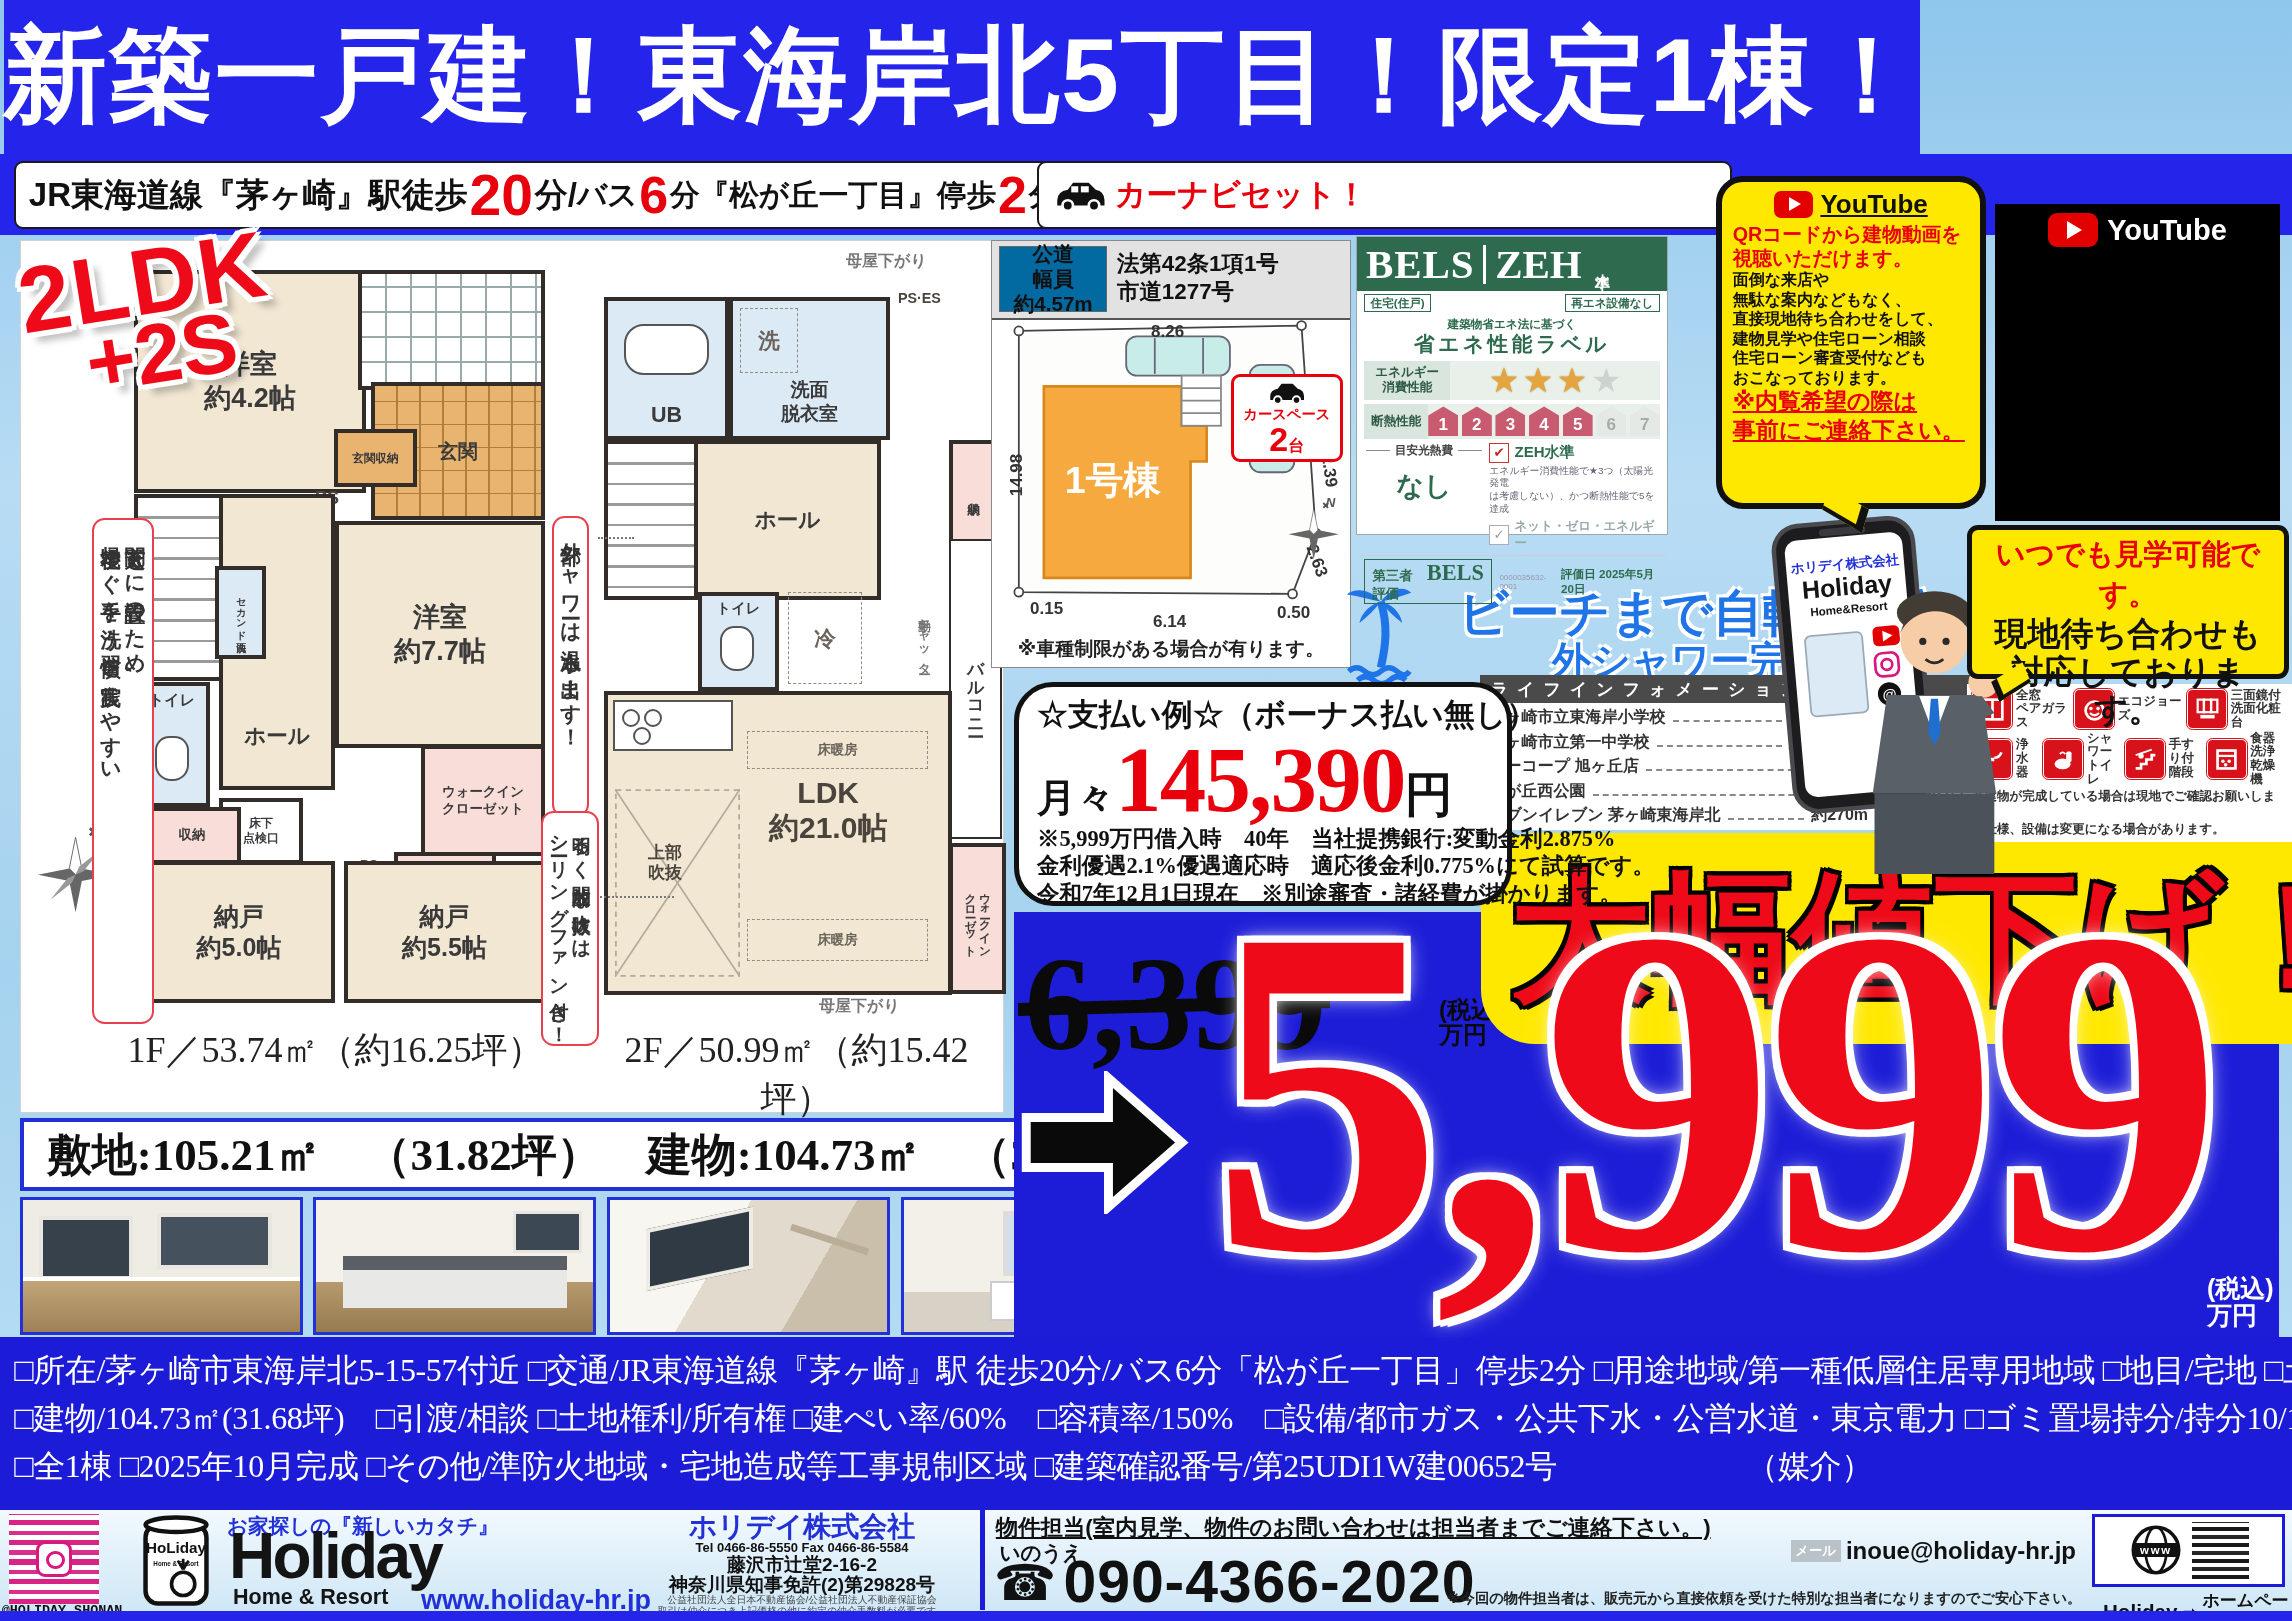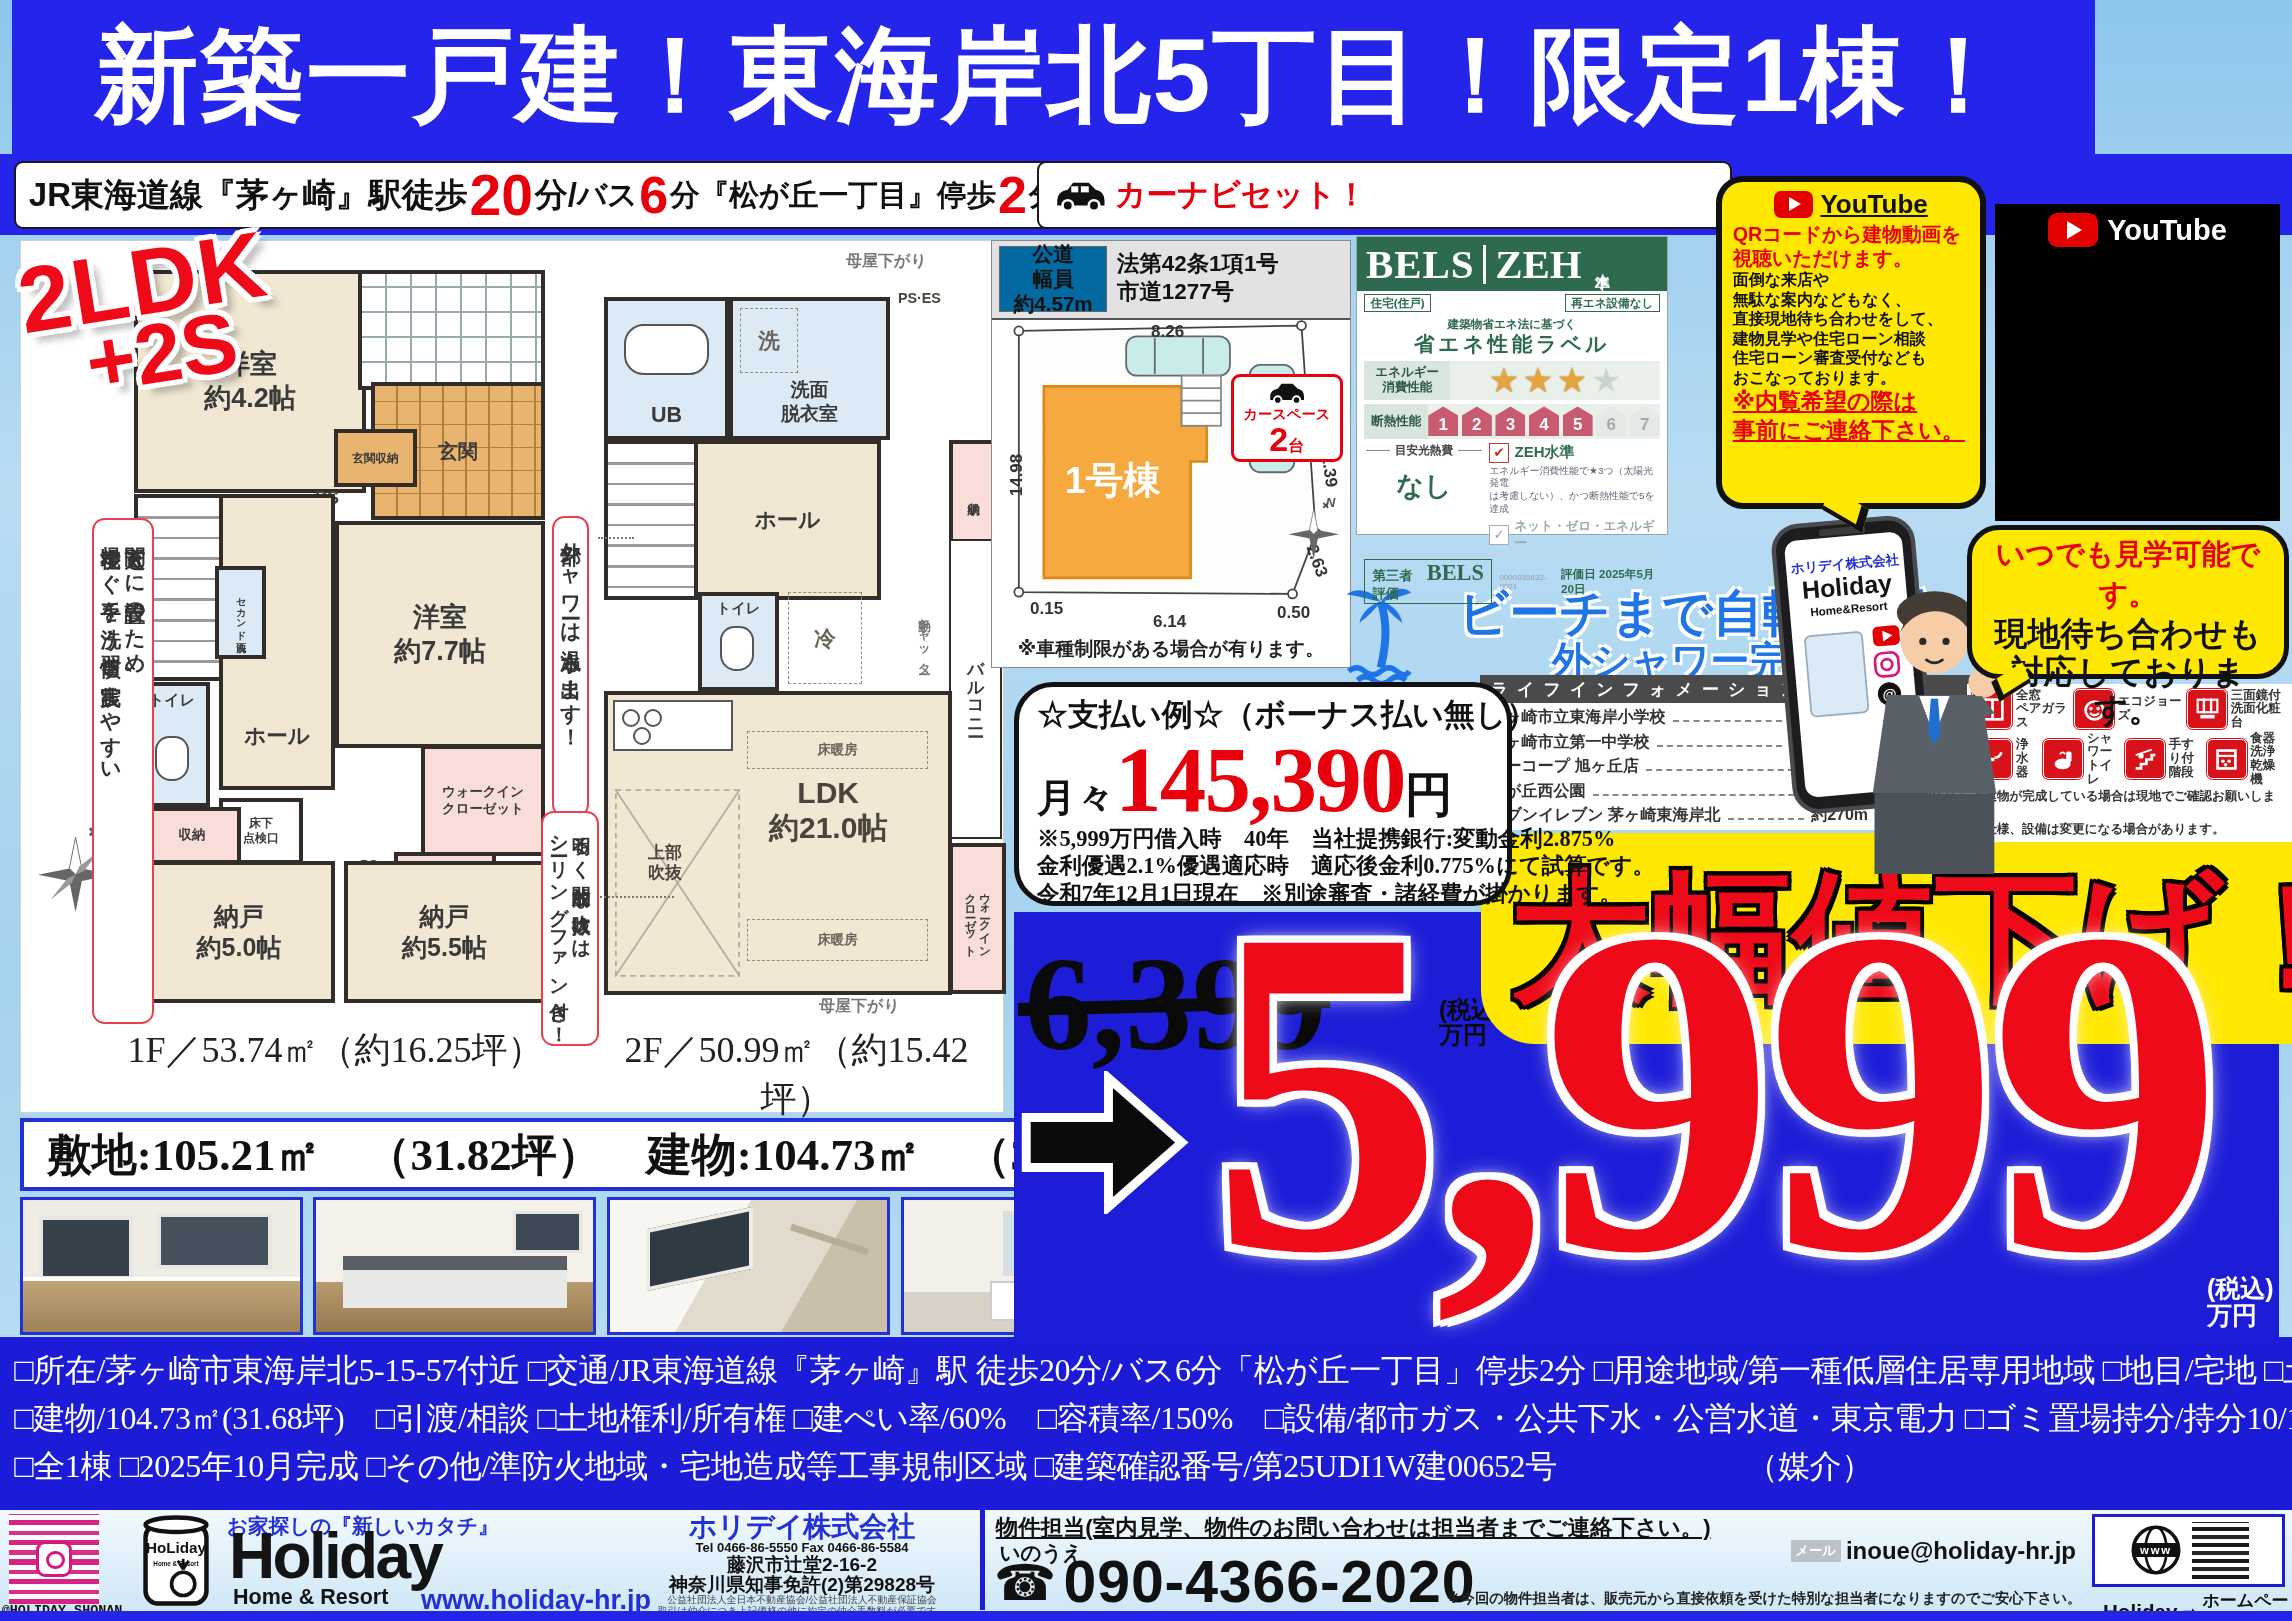--- a/index.html
+++ b/index.html
@@ -2,21 +2,21 @@
 <html style="font-size:14.3px"><head>
 <meta charset="utf-8">
 <style>
   html,body{margin:0;padding:0;}
   .page{position:relative;width:2293px;height:1622px;overflow:hidden;
     background:linear-gradient(180deg,#8ec6ec 0%,#b8dcf4 30%,#a5d2ee 60%,#bfe2f6 100%);
     font-family:"Liberation Sans","DejaVu Sans",sans-serif;color:#111;}
   .cloud{position:absolute;background:radial-gradient(closest-side,rgba(255,255,255,.95),rgba(255,255,255,0));border-radius:50%;}
   .pre{white-space:pre-line;}
   
-  .banner{position:absolute;left:12px;top:0;width:2083px;height:154px;background:#2424ea;
+  .banner{position:absolute;left:4px;top:0;width:1916px;height:154px;background:#2424ea;
     display:flex;align-items:center;justify-content:center;color:#fff;font-size:104px;font-weight:900;letter-spacing:1.8px;white-space:nowrap;}
   .row2{position:absolute;left:0;top:154px;width:2293px;height:81px;background:#2424ea;}
   .pill{position:absolute;background:#fff;border:2.7px solid #1a1a1a;border-radius:9px;display:flex;align-items:center;padding:0 12.5px;white-space:nowrap;overflow:hidden;}
   .pill1{left:14.3px;top:7.2px;width:1008px;height:64px;font-weight:900;font-size:33px;}
   .pill1 .num{color:#e8000d;font-size:57px;font-weight:900;line-height:1;margin:0 1.8px;}
   .pill1 .sm{font-size:29.6px;}
   .pill1 .numsm{color:#e8000d;font-size:52px;font-weight:900;line-height:1;margin:0 1.8px;}
   .pill2{left:1037px;top:7.2px;width:666px;height:64px;}
   .pill2 .addr{font-family:"Liberation Serif","DejaVu Serif",serif;font-weight:bold;font-size:32px;margin-left:9px;}
   .pill2 .navi{color:#e8000d;font-weight:900;font-size:31px;margin-left:7.2px;}
@@ -154,21 +154,21 @@
   .qr-brand{color:#fff;font-size:29px;font-weight:900;}
   .qr-white{flex:1;background:#fff;display:flex;flex-direction:column;align-items:center;justify-content:center;gap:7.2px;}
   .qr{position:relative;width:179px;height:179px;background:
     repeating-linear-gradient(0deg,rgba(0,0,0,.9) 0 7.2px,transparent 7.2px 13.4px,rgba(0,0,0,.85) 13.4px 19px,transparent 19px 27px),
     repeating-linear-gradient(90deg,#fff 0 6.3px,transparent 6.3px 12.5px,#fff 12.5px 19.7px,transparent 19.7px 26px),#fff;}
   .fm{position:absolute;width:47px;height:47px;background:#fff;border:9px solid #000;box-sizing:border-box;}
   .fm::after{content:"";position:absolute;left:5.4px;top:5.4px;width:18px;height:18px;background:#000;}
   .fm.tl{left:0;top:0;} .fm.tr{right:0;top:0;} .fm.bl{left:0;bottom:0;}
   .qr-cap{font-size:27px;font-weight:900;color:#111;}
   
-  .visit{position:absolute;left:1967px;top:525px;width:322px;height:154px;background:#ffe800;border:5.4px solid #111;border-radius:32px;
+  .visit{position:absolute;left:1967px;top:525px;width:322px;height:154px;background:#ffe800;border:5.4px solid #111;border-radius:11px;
     box-sizing:border-box;padding:5.4px 7.2px;text-align:center;z-index:4;}
   .visit::after{content:"";position:absolute;left:25px;bottom:-21.5px;width:23px;height:23px;background:#ffe800;border-left:5.4px solid #111;border-bottom:5.4px solid #111;transform:skewX(-30deg) rotate(-45deg);}
   .visit .v1{color:#e8000d;font-size:29px;font-weight:900;}
   .visit .v2{color:#111;font-size:33px;font-weight:900;line-height:1.15;}
   .features{position:absolute;left:1967px;top:684px;width:326px;background:#fff;box-sizing:border-box;padding:4.5px 5.4px;z-index:2;}
   .f-row{display:flex;align-items:center;margin-bottom:1.8px;}
   .f-item{display:flex;align-items:center;gap:3.6px;margin-right:5.4px;}
   .f-icon{width:38px;height:38px;background:#d8121a;border:1.8px solid #fff;outline:1.8px solid #d8121a;border-radius:5.4px;flex:none;display:flex;align-items:center;justify-content:center;}
   .f-label{font-size:12.5px;font-weight:bold;color:#333;line-height:1.1;white-space:pre-line;}
   .f-note{font-size:12.5px;color:#333;font-weight:bold;line-height:1.3;}

